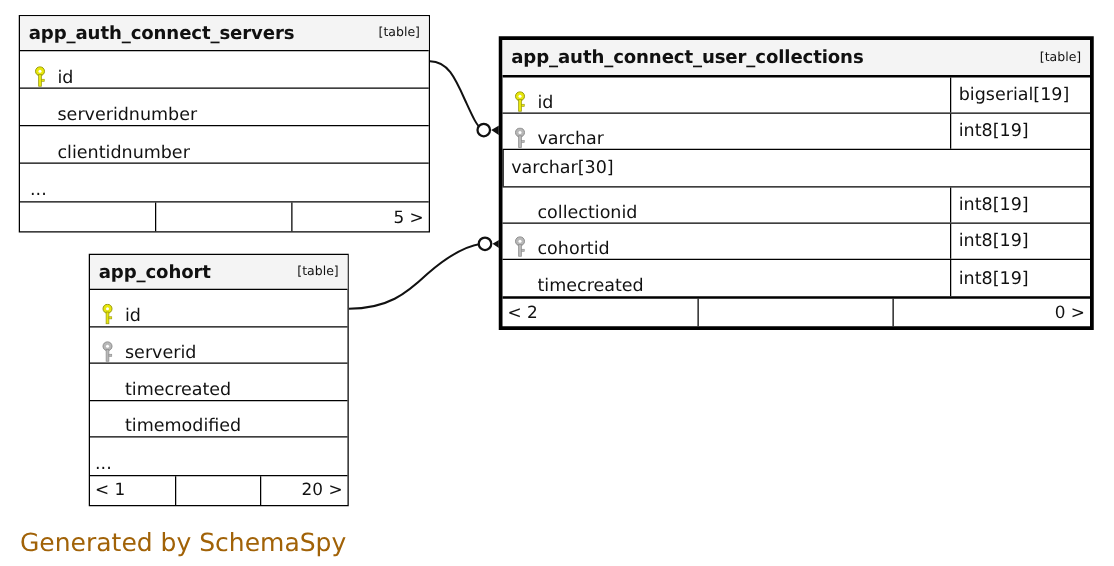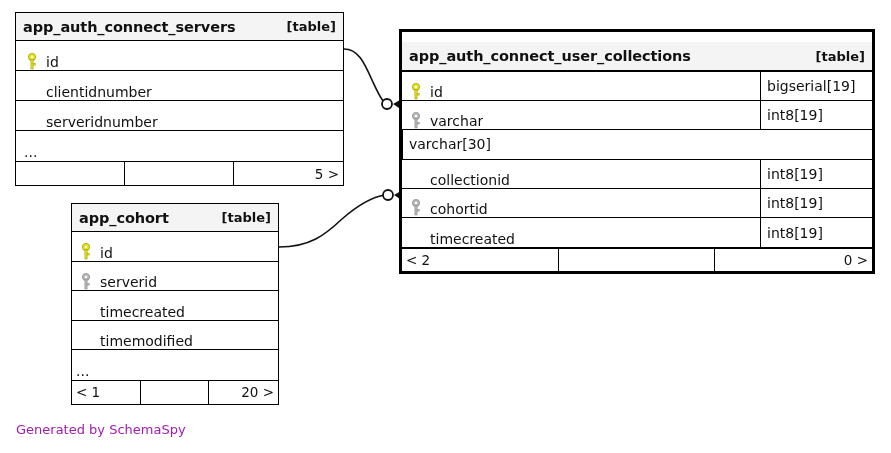--- a/index.html
+++ b/index.html
@@ -53,31 +53,30 @@
     justify-content: space-between;
     background: #f4f4f4;
     border-bottom: 1px solid #000000;
     box-sizing: border-box;
     padding: 0 7px;
     height: 28px;
   }
   .focus .tbl-header {
     border-bottom: 2px solid #000000;
     height: 30px;
-    margin-top: 10px;
   }
   .tbl-name {
     font-weight: bold;
     font-size: 14.5px;
     letter-spacing: -0.1px;
     white-space: nowrap;
   }
   .tbl-kind {
-    font-size: 13px;
-    font-weight: bold;
+    font-size: 10px;
+    font-weight: normal;
     white-space: nowrap;
   }
 
   .tbl-rows {
     display: block;
   }
 
   .row {
     display: flex;
     align-items: stretch;
@@ -175,22 +174,22 @@
     left: 399px; top: 29px; width: 476px;
   }
   #tbl-collections .row { height: 29.2px; }
   #tbl-collections .cell-type { width: 112px; }
 
   
   #caption {
     position: absolute;
     left: 16px;
     top: 422px;
-    font-size: 13px;
-    color: #a21caf;
+    font-size: 20px;
+    color: #a16207;
     z-index: 2;
   }
 </style>
 </head>
 <body>
 
 <div id="canvas">
 
   <svg id="edges" viewBox="0 0 891 453" width="891" height="453">
     <g fill="none" stroke="#111111" stroke-width="1.6">
@@ -226,30 +225,30 @@
           </span>
           <span class="col-label">id</span>
         </div>
       </div>
 
       <div class="row">
         <div class="cell-name">
           <span class="keyicon spacer">
             <svg width="10" height="17" viewBox="0 0 10 17"></svg>
           </span>
+          <span class="col-label">serveridnumber</span>
+        </div>
+      </div>
+
+      <div class="row">
+        <div class="cell-name">
+          <span class="keyicon spacer">
+            <svg width="10" height="17" viewBox="0 0 10 17"></svg>
+          </span>
           <span class="col-label">clientidnumber</span>
-        </div>
-      </div>
-
-      <div class="row">
-        <div class="cell-name">
-          <span class="keyicon spacer">
-            <svg width="10" height="17" viewBox="0 0 10 17"></svg>
-          </span>
-          <span class="col-label">serveridnumber</span>
         </div>
       </div>
 
       <div class="row ellipsis">
         <div class="cell-name">
           <span class="col-label">...</span>
         </div>
       </div>
 
     </div>

